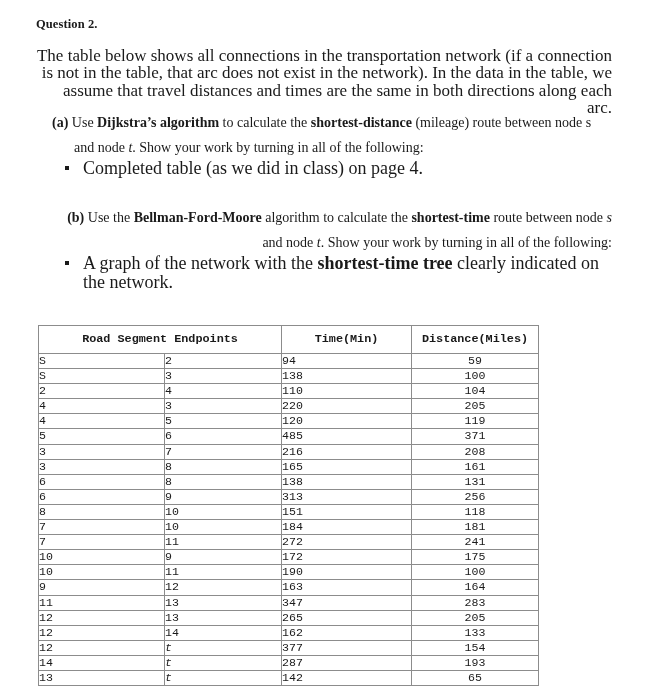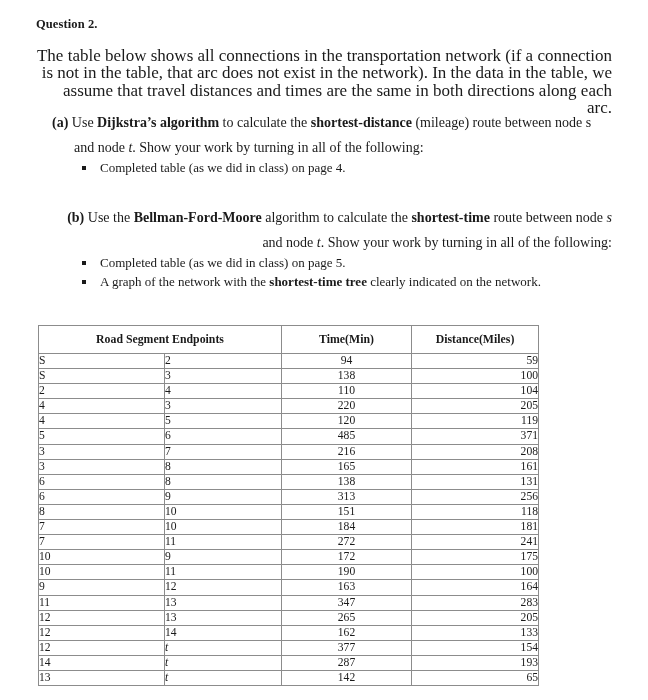--- a/index.html
+++ b/index.html
@@ -48,23 +48,23 @@
   .part-body {
     display: block;
     padding-left: 22px;
     text-indent: -22px;
   }
   .bullets {
     list-style: none;
     margin: 0;
     padding: 0;
     position: absolute;
-    left: 80px;
+    left: 63px;
     width: 540px;
-    font-size: 13px;
+    font-size: 18px;
     line-height: 18.6px;
   }
   .bullets-a { top: 159px; }
   .bullets-b { top: 254px; }
   .bullets li {
     position: relative;
     padding-left: 20px;
   }
   .bullets li .sq {
     position: absolute;
@@ -76,20 +76,21 @@
   }
   b, .b { font-weight: bold; }
   i, .i { font-style: italic; }
 
   
   .tbl-wrap {
     position: absolute;
     left: 38px;
     top: 325px;
     width: 500px;
+    font-family: Liberation Mono, monospace;
   }
   table.net {
     border-collapse: collapse;
     width: 500px;
     font-size: 11.6px;
     table-layout: fixed;
   }
   table.net th, table.net td {
     border: 1px solid #8c8c8c;
     padding: 0;
@@ -104,22 +105,22 @@
     font-weight: bold;
     text-align: center;
     font-size: 11.8px;
   }
   col.c1 { width: 126px; }
   col.c2 { width: 117px; }
   col.c3 { width: 130px; }
   col.c4 { width: 127px; }
   td.from { text-align: left; padding-left: 5px; }
   td.to   { text-align: left; padding-left: 5px; }
-  td.time { text-align: center; }
-  td.dist { text-align: right; padding-left: 27px; }
+  td.time { text-align: left; }
+  td.dist { text-align: center; padding-left: 27px; }
 </style>
 </head>
 <body>
 
 <div class="page">
 
   <div class="q-title">Question 2.</div>
 
   <div class="intro">The table below shows all connections in the transportation network (if a connection is not in the table, that arc does not exist in the network). In the data in the table, we assume that travel distances and times are the same in both directions along each arc.</div>
 
@@ -135,21 +136,20 @@
   </ul>
 
   <div class="part part-b">
     <span class="part-body">
       <b>(b)</b>
       <span>Use the </span><b>Bellman-Ford-Moore</b><span> algorithm to calculate the </span><b>shortest-time</b><span> route  between node </span><i>s</i><span> and node </span><i>t</i><span>.  Show your work by turning in all of the following:</span>
     </span>
   </div>
 
   <ul class="bullets bullets-b">
-    <li><span class="sq"></span><span>Completed table (as we did in class) on page 5.</span><b></b><span></span></li>
     <li><span class="sq"></span><span>A graph of the network with the </span><b>shortest-time tree</b><span> clearly indicated on the network.</span></li>
   </ul>
 
   <div class="tbl-wrap">
     <table class="net">
       <colgroup>
         <col class="c1">
           <col class="c2">
           <col class="c3">
           <col class="c4">

